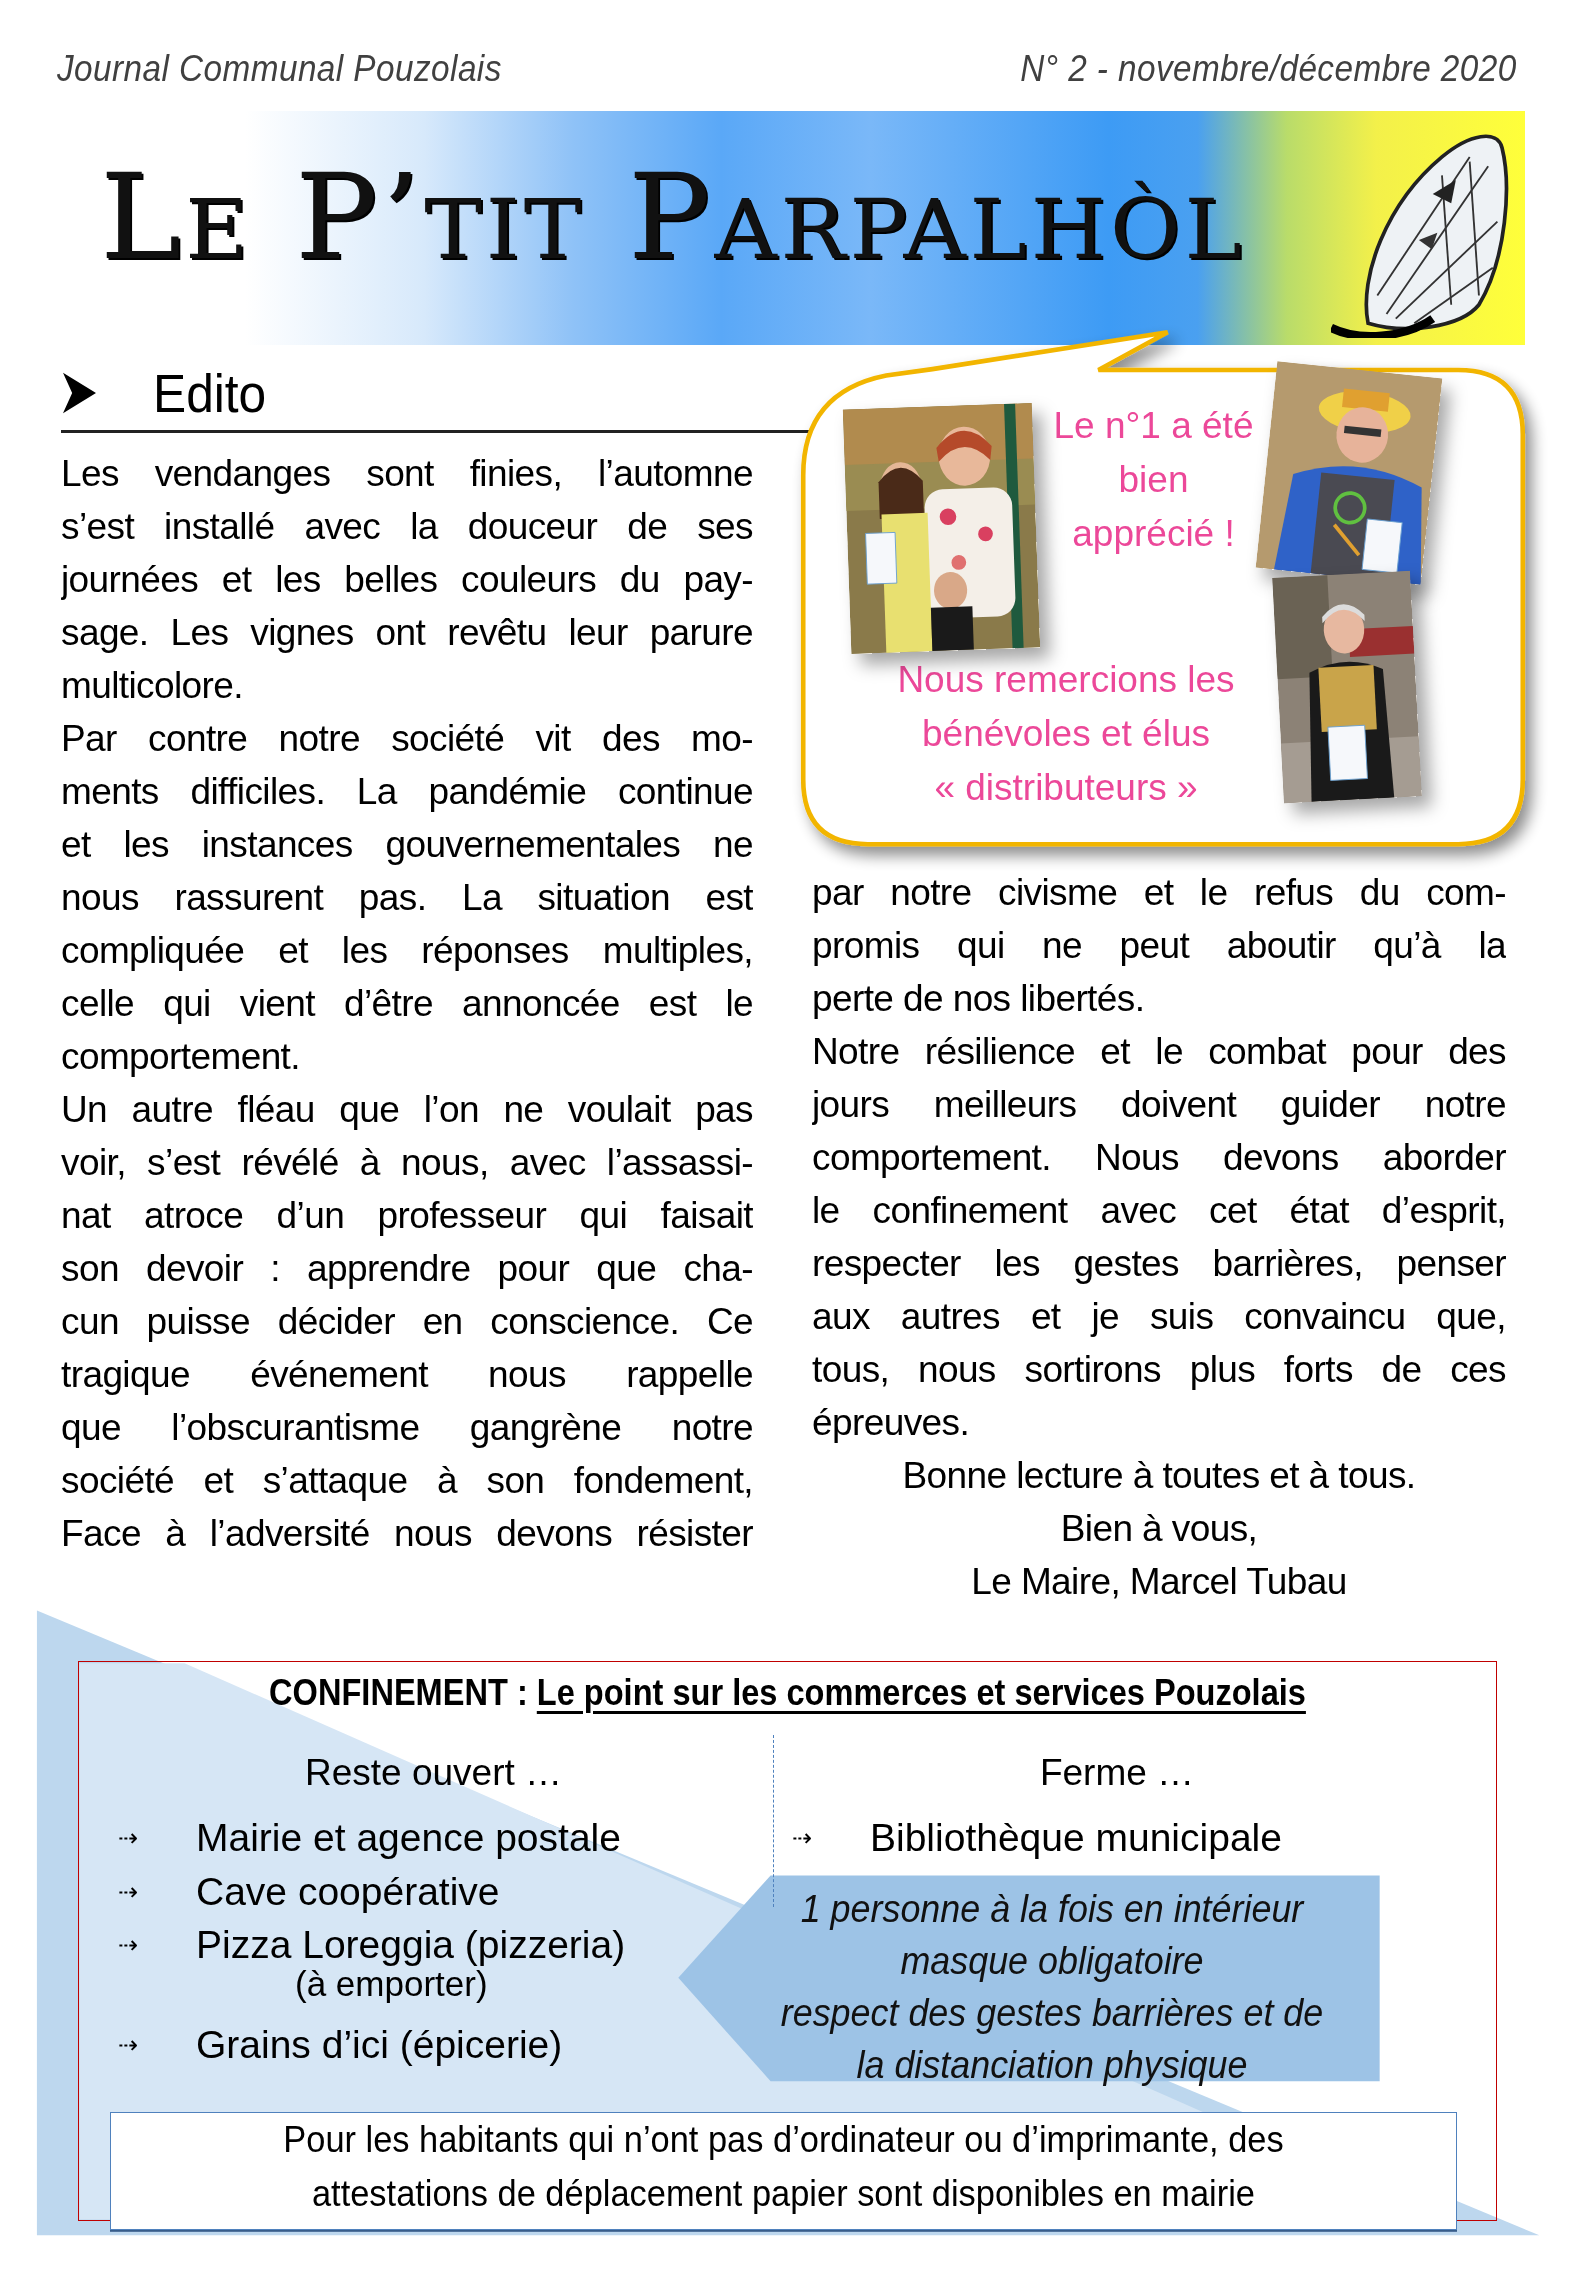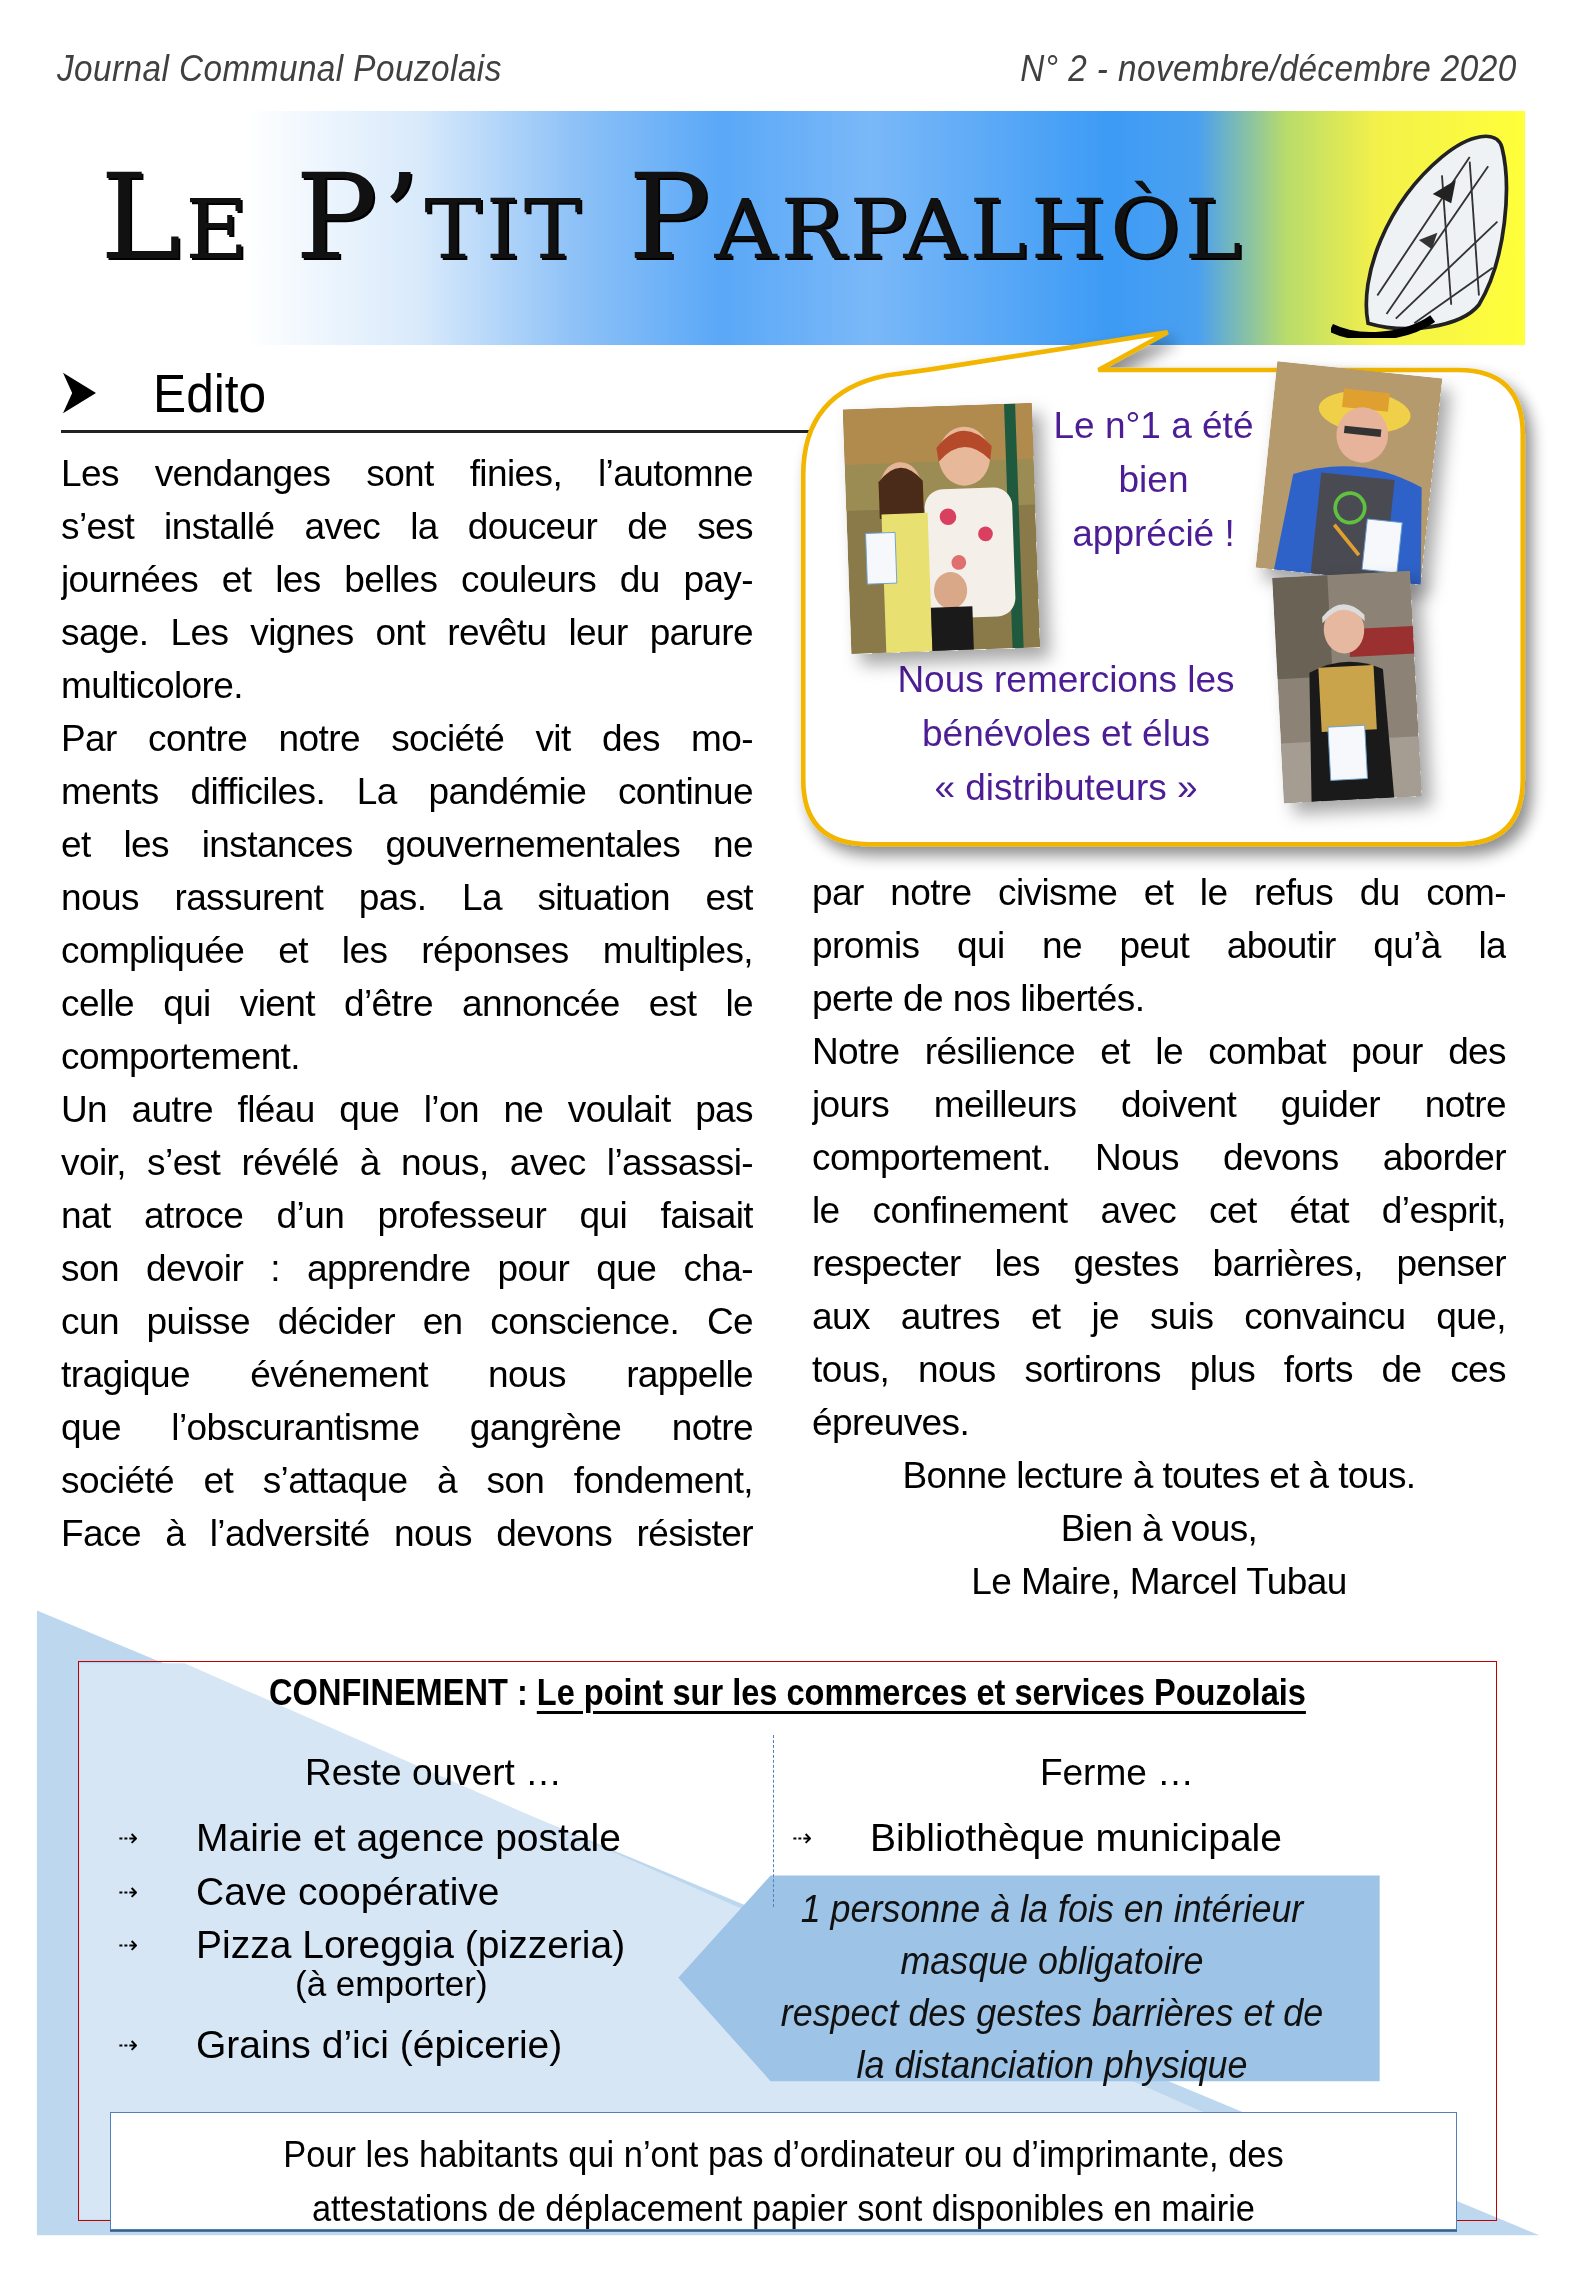--- a/index.html
+++ b/index.html
@@ -44,21 +44,21 @@
   }
   .col-left { left: 61px; top: 447px; width: 692px; }
   .col-right { left: 812px; top: 866px; width: 694px; }
   .col .line { display: block; text-align: justify; text-align-last: justify; white-space: nowrap; overflow: hidden; }
   .col .line.last { text-align-last: left; }
   .col .line.center { text-align: center; text-align-last: center; }
 
   
   .bubble-svg { position: absolute; left: 794px; top: 318px; width: 738px; height: 545px; overflow: visible; }
   .bubble-text {
-    position: absolute; text-align: center; font-size: 37px; line-height: 54px; color: #4c1d95;
+    position: absolute; text-align: center; font-size: 37px; line-height: 54px; color: #ec4899;
     font-family: "Liberation Sans", sans-serif;
   }
   .bubble-text-1 { left: 1015px; top: 399px; width: 277px; }
   .bubble-text-2 { left: 849px; top: 653px; width: 434px; }
 
   .photo { position: absolute; box-shadow: 9.2px 11px 16.6px rgba(0,0,0,0.35); overflow: hidden; }
   .photo-family { left: 847px; top: 406px; width: 189px; height: 245px; transform: rotate(-2deg); }
   .photo-man { left: 1266px; top: 369px; width: 166px; height: 208px; transform: rotate(6deg); }
   .photo-woman { left: 1278px; top: 574px; width: 138px; height: 226px; transform: rotate(-3deg); }
 
@@ -87,21 +87,21 @@
   .rules-svg { position: absolute; left: 0; top: 0; width: 1591px; height: 2289px; pointer-events: none; }
   .rules-text {
     position: absolute; left: 729px; top: 1883px; width: 646px; text-align: center;
     font-style: italic; font-size: 39px; line-height: 52px; color: #111; font-family: "Liberation Sans", sans-serif;
     transform: scaleX(0.92);
   }
 
   .paper-box {
     position: absolute; left: 110px; top: 2112px; width: 1347px; height: 118px;
     background: #fff; border: 1.8px solid #4f81bd; box-shadow: 0 1.8px 0 #385d8a;
-    text-align: center; font-size: 37px; line-height: 54px; padding-top: 15px;
+    text-align: center; font-size: 37px; line-height: 54px; padding-top: 0;
     font-family: "Liberation Sans", sans-serif;
   }
   .paper-box span { display: block; transform: scaleX(0.93); }
 </style>
 </head>
 <body>
 
 <div class="top-left">Journal Communal Pouzolais</div>
 <div class="top-right">N° 2 - novembre/décembre 2020</div>
 

